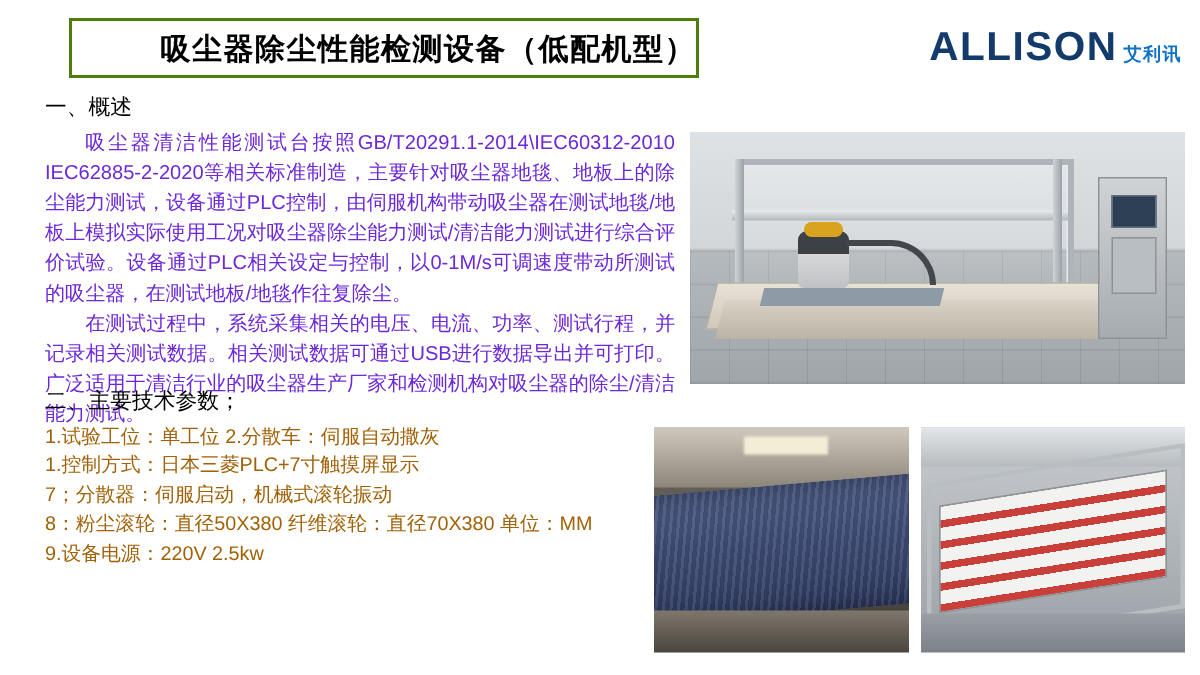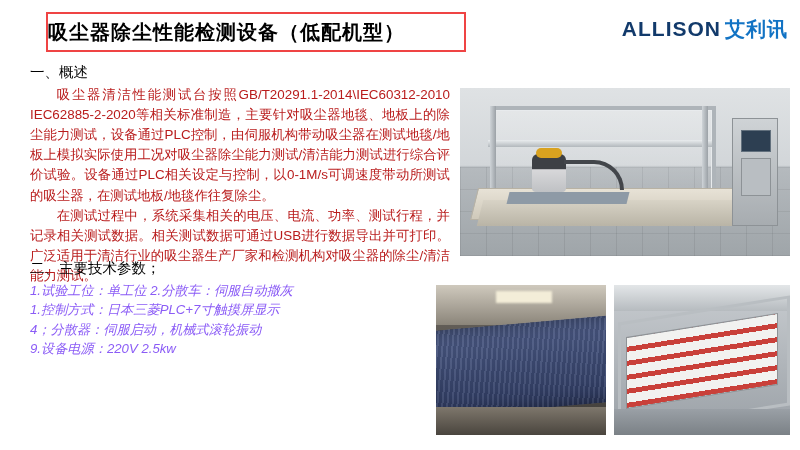--- a/index.html
+++ b/index.html
@@ -22,51 +22,51 @@
     box-sizing: border-box;
   }
 
   
   .title-box {
     position: absolute;
     left: 46px;
     top: 12px;
     width: 420px;
     height: 40px;
-    border: 2px solid #ef4444;
+    border: 2px solid #4d7c0f;
     box-sizing: border-box;
     display: flex;
     align-items: center;
-    justify-content: flex-start;
+    justify-content: flex-end;
     background: #ffffff;
   }
   .title-text {
     font-size: 20px;
     font-weight: bold;
     color: #000000;
     letter-spacing: 1px;
     white-space: nowrap;
   }
 
   .brand {
     position: absolute;
     right: 12px;
     top: 16px;
     display: flex;
     align-items: baseline;
     gap: 4px;
   }
   .brand-en {
-    font-size: 21px;
+    font-size: 27px;
     font-weight: bold;
     color: #123a6b;
     letter-spacing: 1px;
   }
   .brand-cn {
-    font-size: 20px;
+    font-size: 12px;
     font-weight: bold;
     color: #1273c4;
     letter-spacing: 1px;
   }
 
   
   .section-one {
     position: absolute;
     left: 30px;
     top: 62px;
@@ -76,41 +76,40 @@
     font-size: 14.5px;
     color: #000;
     margin: 0 0 2px 0;
     line-height: 1.45;
   }
   .para {
     font-size: 13.4px;
     line-height: 1.5;
     margin: 0;
     text-align: justify;
-    color: #b91c1c;
+    color: #6d28d9;
   }
   .indent { text-indent: 2em; }
 
   .section-two {
     position: absolute;
     left: 30px;
     top: 258px;
     width: 430px;
   }
   .spec-list {
     margin: 2px 0 0 0;
     padding: 0;
     list-style: none;
   }
   .spec-list li {
     font-size: 13.2px;
     line-height: 1.47;
-    color: #8b5cf6;
+    color: #a16207;
     white-space: nowrap;
-    font-style: italic;
   }
 
   
   .photo {
     position: absolute;
     overflow: hidden;
     background: #c9cdd2;
   }
   .photo-main {
     left: 460px;
@@ -270,21 +269,22 @@
     <p class="heading">一、概述</p>
     <p class="para indent">吸尘器清洁性能测试台按照GB/T20291.1-2014\IEC60312-2010 IEC62885-2-2020等相关标准制造，主要针对吸尘器地毯、地板上的除尘能力测试，设备通过PLC控制，由伺服机构带动吸尘器在测试地毯/地板上模拟实际使用工况对吸尘器除尘能力测试/清洁能力测试进行综合评价试验。设备通过PLC相关设定与控制，以0-1M/s可调速度带动所测试的吸尘器，在测试地板/地毯作往复除尘。</p>
     <p class="para indent">在测试过程中，系统采集相关的电压、电流、功率、测试行程，并记录相关测试数据。相关测试数据可通过USB进行数据导出并可打印。 广泛适用于清洁行业的吸尘器生产厂家和检测机构对吸尘器的除尘/清洁能力测试。</p>
   </div>
 
   <div class="section-two">
     <p class="heading">二、主要技术参数；</p>
     <ul class="spec-list">
       <li>1.试验工位：单工位       2.分散车：伺服自动撒灰</li>
       <li>1.控制方式：日本三菱PLC+7寸触摸屏显示</li>
-      <li>4；分散器：伺服启动，机械式滚轮振动</li>
+      <li>7；分散器：伺服启动，机械式滚轮振动</li>
+      <li>8：粉尘滚轮：直径50X380 纤维滚轮：直径70X380 单位：MM</li>
       <li>9.设备电源：220V   2.5kw</li>
     </ul>
   </div>
 
   <div class="photo photo-main">
     <div class="bg-room"></div>
     <div class="floor-tile"></div>
     <div class="rig-frame"></div>
     <div class="rig-rail"></div>
     <div class="rig-post-l"></div>

